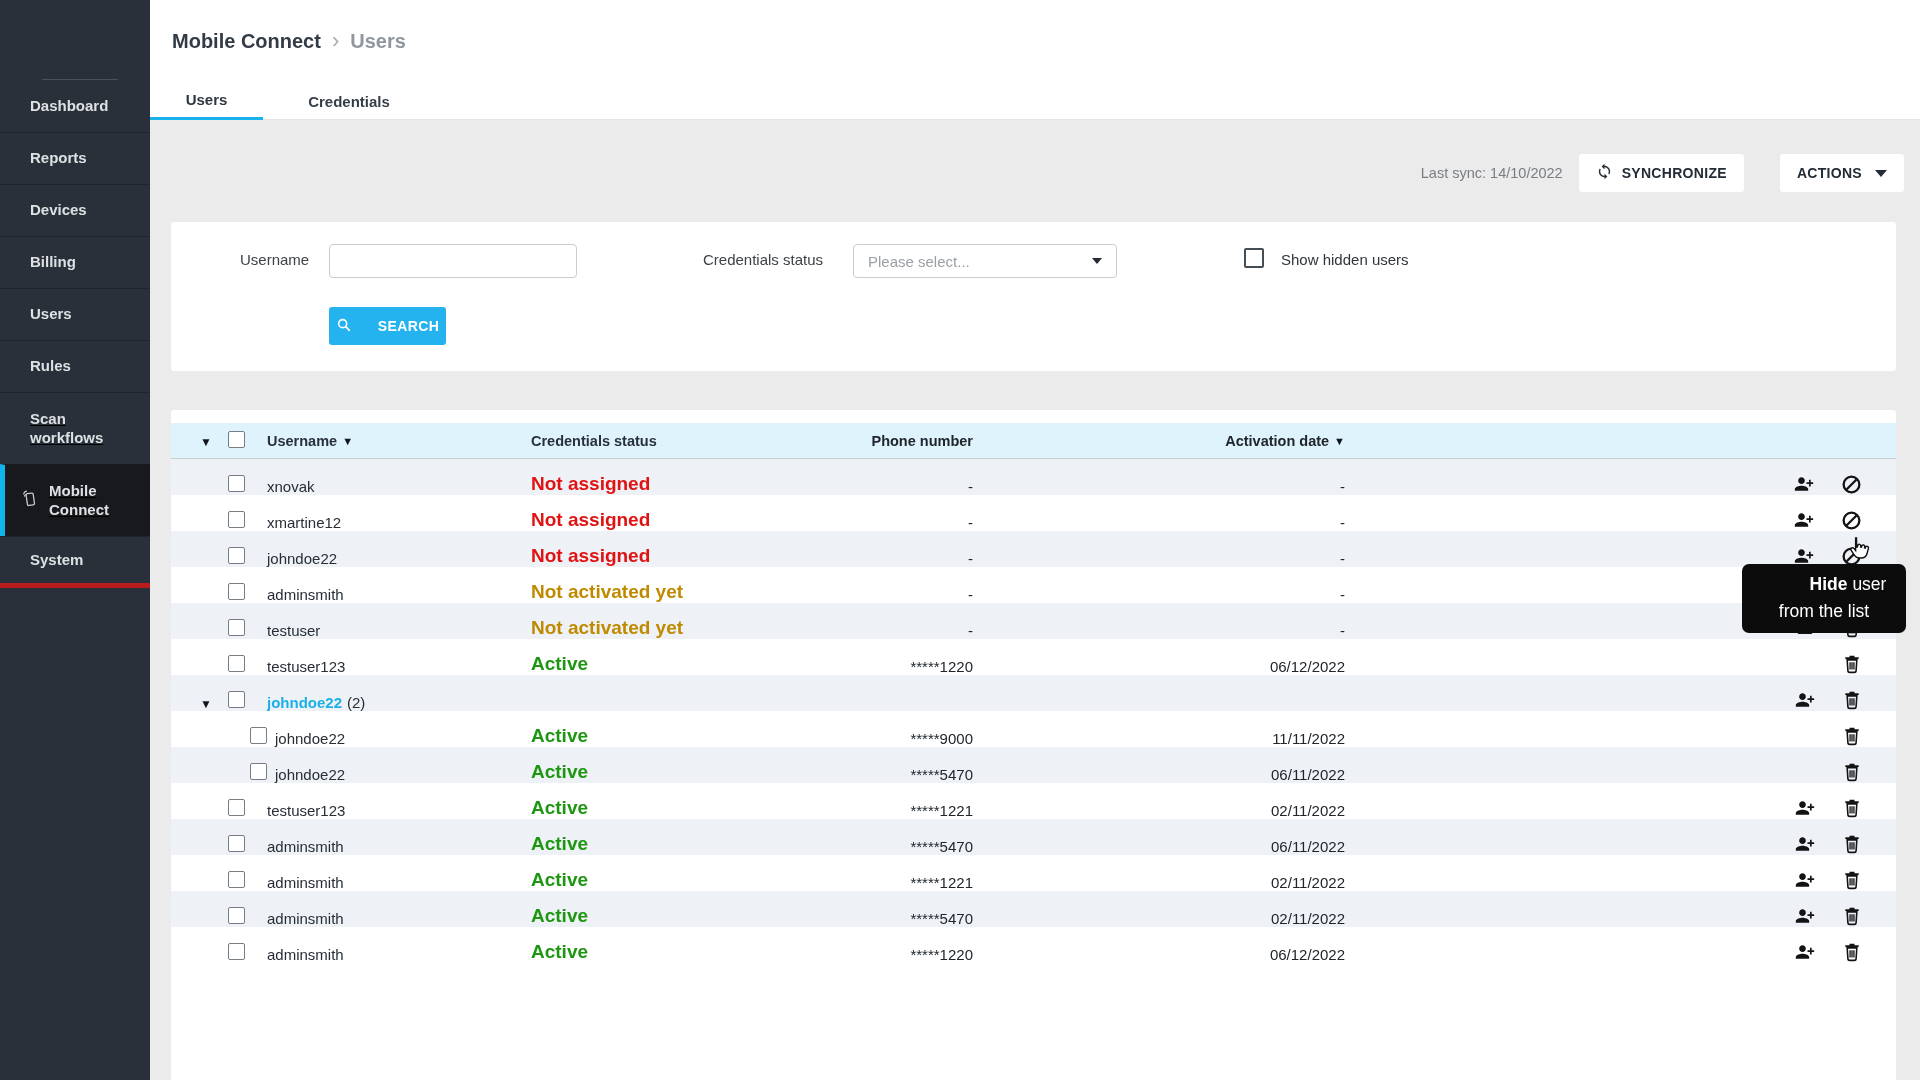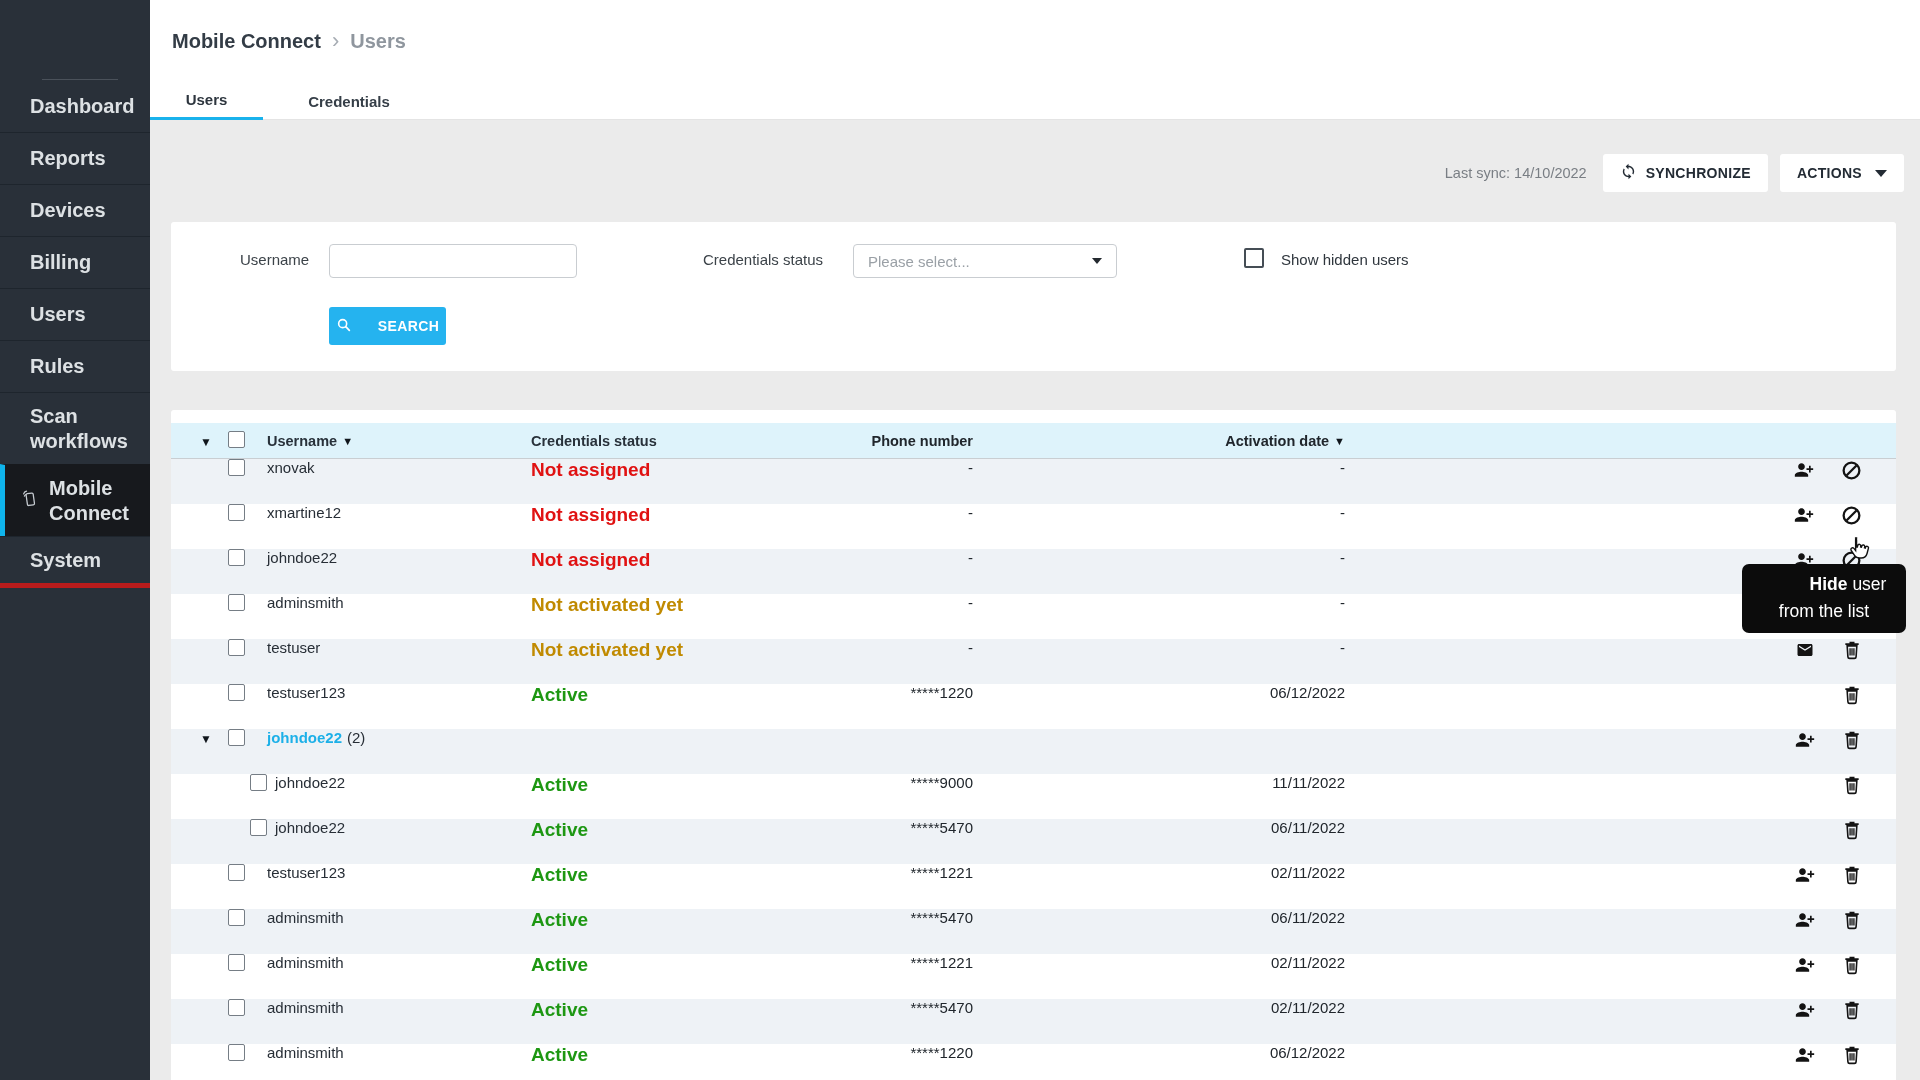--- a/index.html
+++ b/index.html
@@ -8,22 +8,22 @@
   body { position:relative; }
 
   
   .sidebar { position:absolute; left:0; top:0; width:150px; height:1080px;
              background:#293039; z-index:5; }
   .top-rule { position:absolute; top:79px; left:42px; width:76px; height:1px; background:#4a515a; }
   .side-items { position:absolute; top:80px; left:0; width:150px; }
   .side-item { display:flex; align-items:center; gap:10px; padding:0 12px 0 20px;
                min-height:52px; border-top:1px solid #1e252d; cursor:pointer; }
   .side-item:first-child { border-top:none; }
-  .side-item.tall { min-height:72px; }
-  .side-item .lbl { color:#dde1e4; font-size:20px; font-weight:700; line-height:1.25; }
+  .side-item.tall { min-height:72px;text-decoration:underline; }
+  .side-item .lbl { color:#dde1e4; font-size:15px; font-weight:700; line-height:1.25; }
   .sq { width:16px; height:16px; min-width:16px; background:#c2c8ce; border-radius:1px; }
   .side-item.active { background:#17191d; border-left:5px solid #0fb4ec; padding-left:15px;
                       border-top:1px solid #17191d; }
   .side-item.active + .side-item { border-top-color:#1e252d; }
   .side-item:last-child { border-bottom:5px solid #b91c1c; }
 
   
   .main { position:absolute; left:150px; top:0; width:1770px; height:1080px; }
   .topbar { background:#fff; height:82px; display:flex; align-items:center; padding-left:22px; }
   .crumb-parent { font-size:20px; font-weight:700; color:#333c46; }
@@ -37,21 +37,21 @@
   .tab.t2 { width:172px; }
   .tab.active { border-bottom:3px solid #19b2ec; color:#2d353e; }
 
   .content { background:#ebebeb; height:960px; padding:34px 24px 16px 21px; }
 
   .toolbar-row { height:38px; display:flex; justify-content:flex-end; align-items:center; margin-right:-8px; }
   .last-sync { color:#797e84; font-size:14.5px; margin-right:16px; }
   .btn-white { background:#fff; border:none; height:38px; border-radius:3px; display:flex;
                align-items:center; gap:9px; padding:0 17px; font-family:"Liberation Sans",sans-serif;
                font-size:14px; font-weight:700; color:#232b34; letter-spacing:.3px; cursor:pointer; }
-  .btn-sync { margin-right:12px; }
+  .btn-sync { margin-right:36px; }
   .caret-down { width:0; height:0; border-left:6px solid transparent; border-right:6px solid transparent;
                 border-top:7px solid #232b34; display:inline-block; margin-left:4px; }
 
   
   .filter-card { position:relative; background:#fff; border-radius:3px; height:149px; margin-top:30px; }
   .f-label { position:absolute; font-size:15px; color:#3c4349; top:29px; }
   .lbl-username { left:69px; }
   .lbl-cred { left:532px; }
   .f-input { position:absolute; left:158px; top:22px; width:248px; height:34px;
              border:1px solid #c9cdd1; border-radius:4px; padding:0 10px; font-size:15px;
@@ -67,21 +67,21 @@
   .lbl-hidden { position:absolute; left:1110px; top:29px; font-size:15px; color:#2f363d; }
   .btn-search { position:absolute; left:158px; top:85px; height:38px; width:117px; border:none;
                 background:#25b3ef; color:#fff; border-radius:3px; font-size:14px; font-weight:700;
                 letter-spacing:.4px; display:flex; align-items:center; justify-content:center; gap:26px;
                 font-family:"Liberation Sans",sans-serif; cursor:pointer; }
 
   
   .table-card { background:#fff; border-radius:3px; margin-top:39px; padding-top:13px; height:720px; }
   .thead { height:36px; background:#def3fb; display:flex; align-items:center;
            border-bottom:1px solid #c9ced2; font-size:14.5px; font-weight:700; color:#28313a; }
-  .trow { height:45px; display:flex; align-items:flex-start; font-size:15px; color:#272e36; }
+  .trow { height:36px; display:flex; align-items:flex-end; font-size:15px; color:#272e36; }
   .trow.stripe { background:#eef2f6; }
 
   .c-exp { width:50px; padding-left:29px; }
   .c-chk { width:46px; padding-left:7px; }
   .c-user { width:264px; display:flex; align-items:baseline; gap:5px; }
   .c-status { width:260px; }
   .c-phone { width:182px; text-align:right; color:#20262c; }
   .c-date { width:372px; text-align:right; color:#20262c; }
   .c-icons { flex:1; display:flex; justify-content:flex-end; align-items:center; gap:26px; padding-right:34px; }
 

